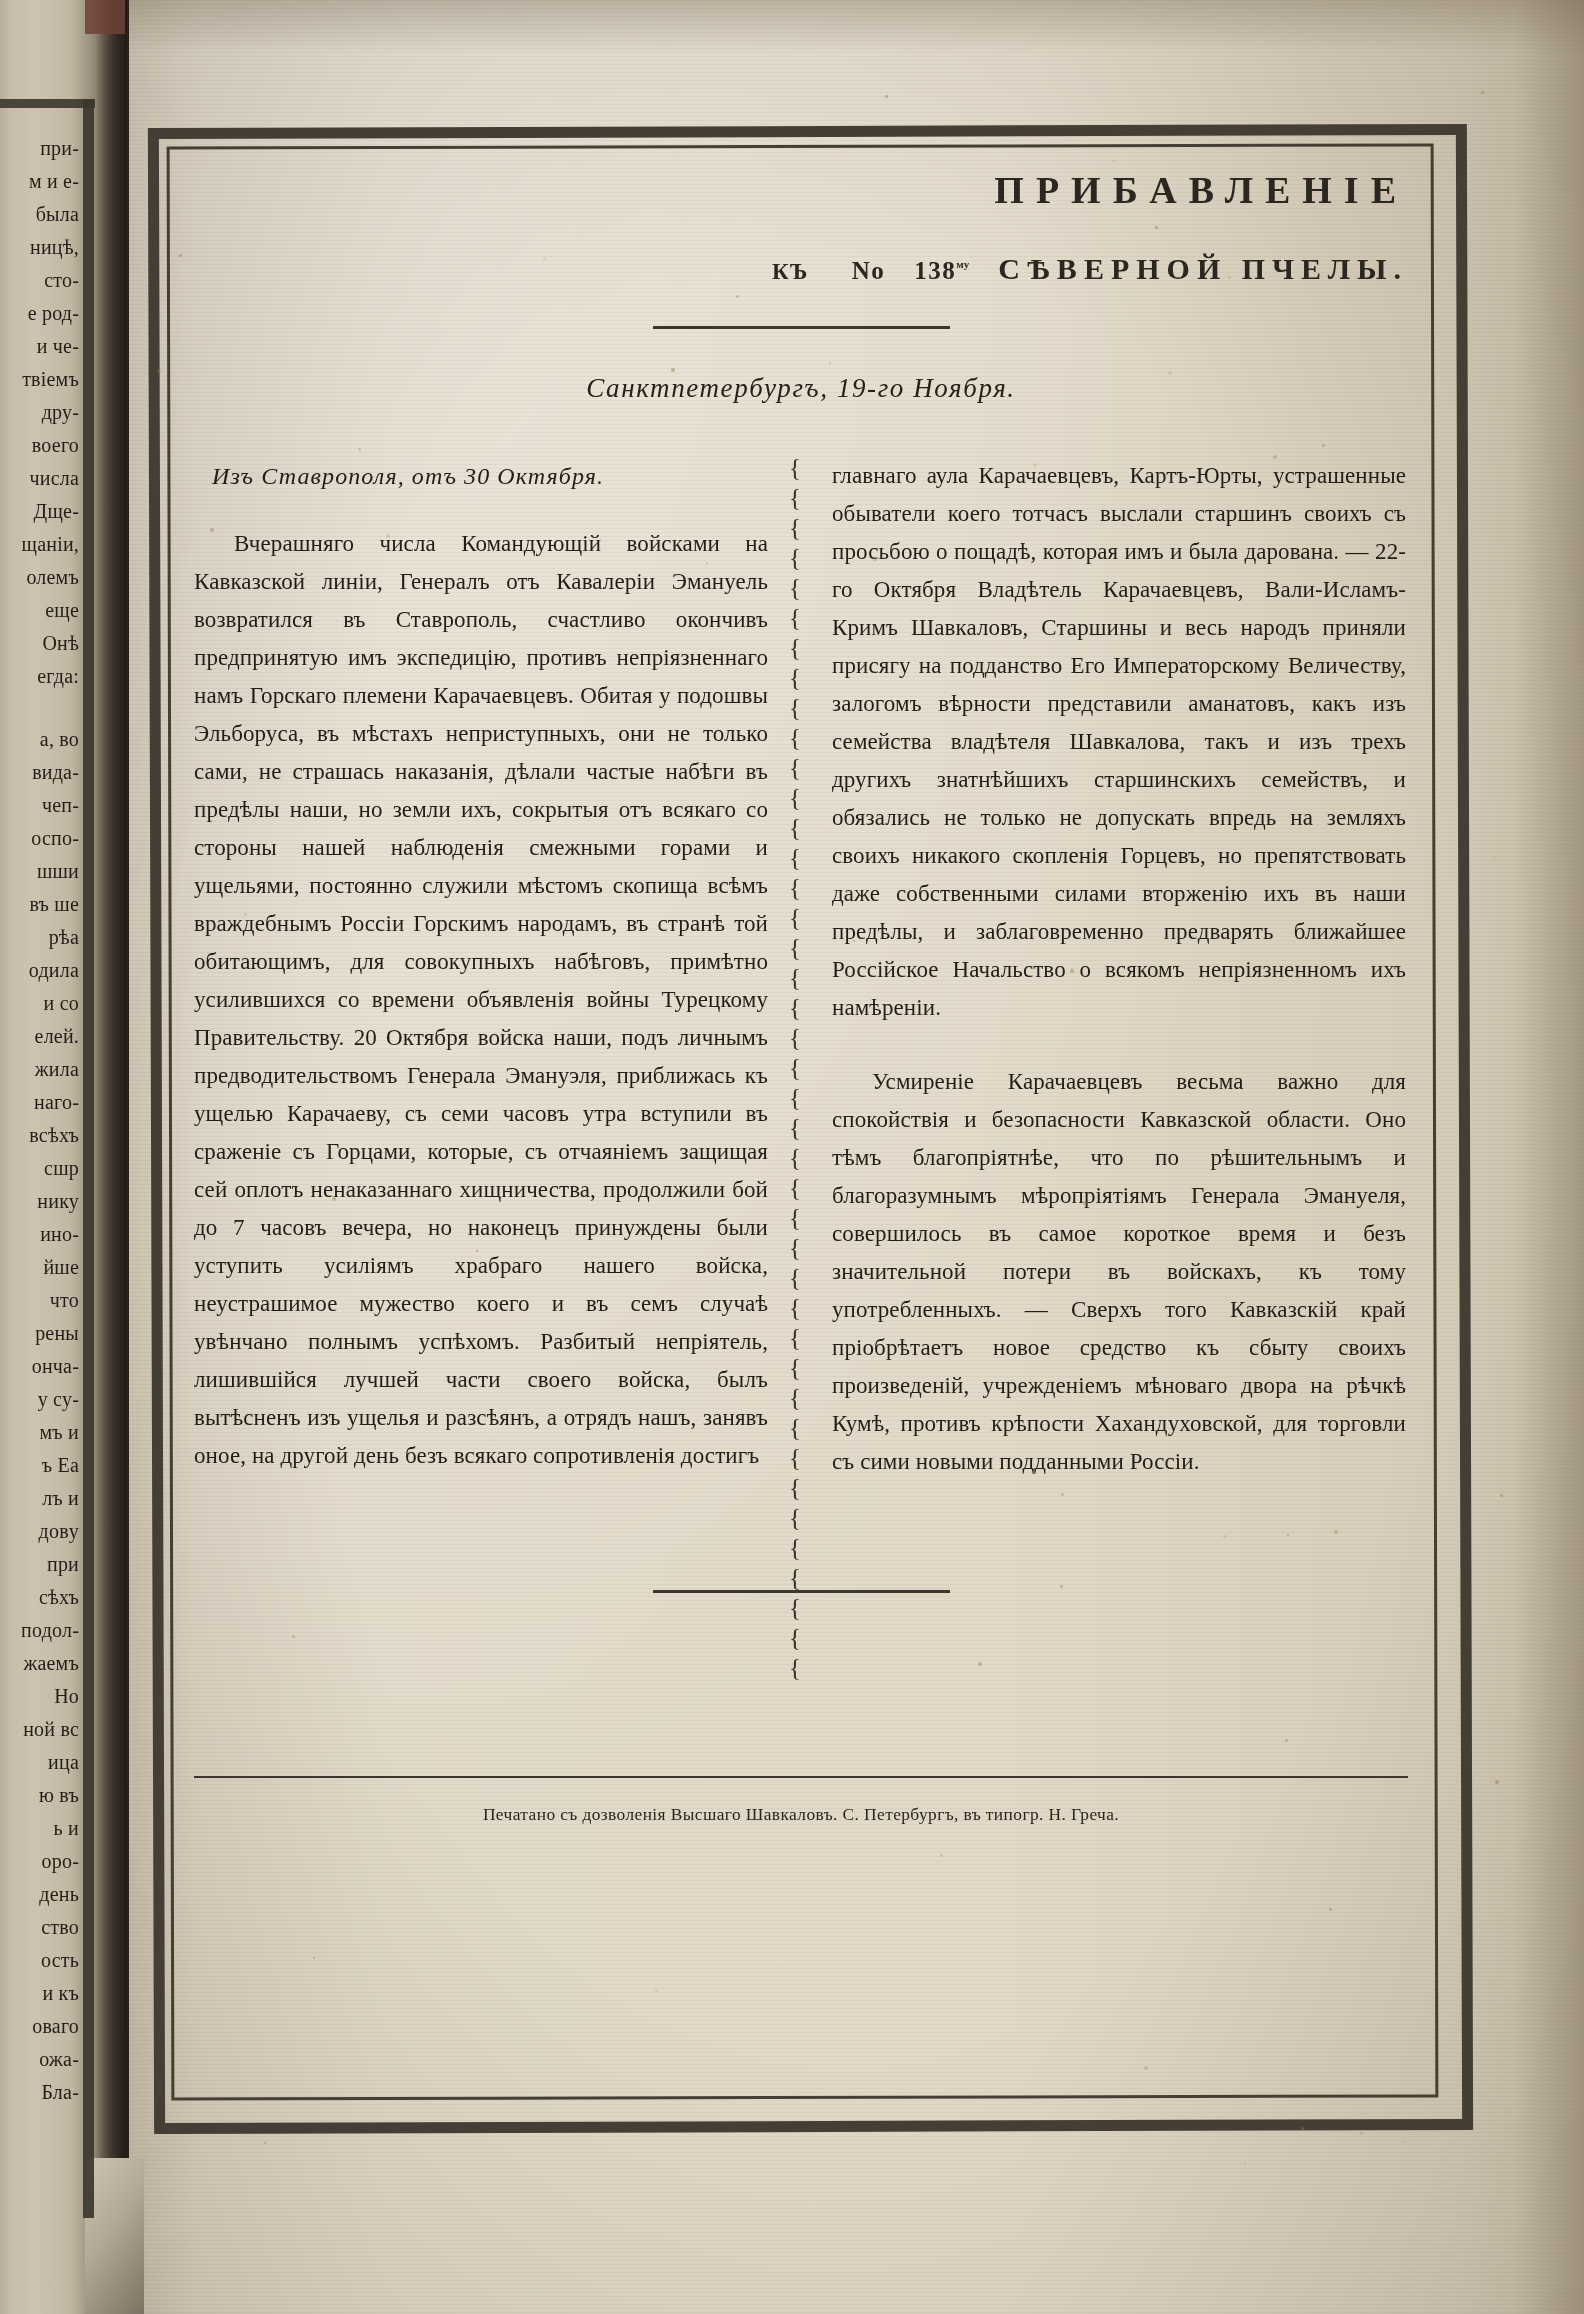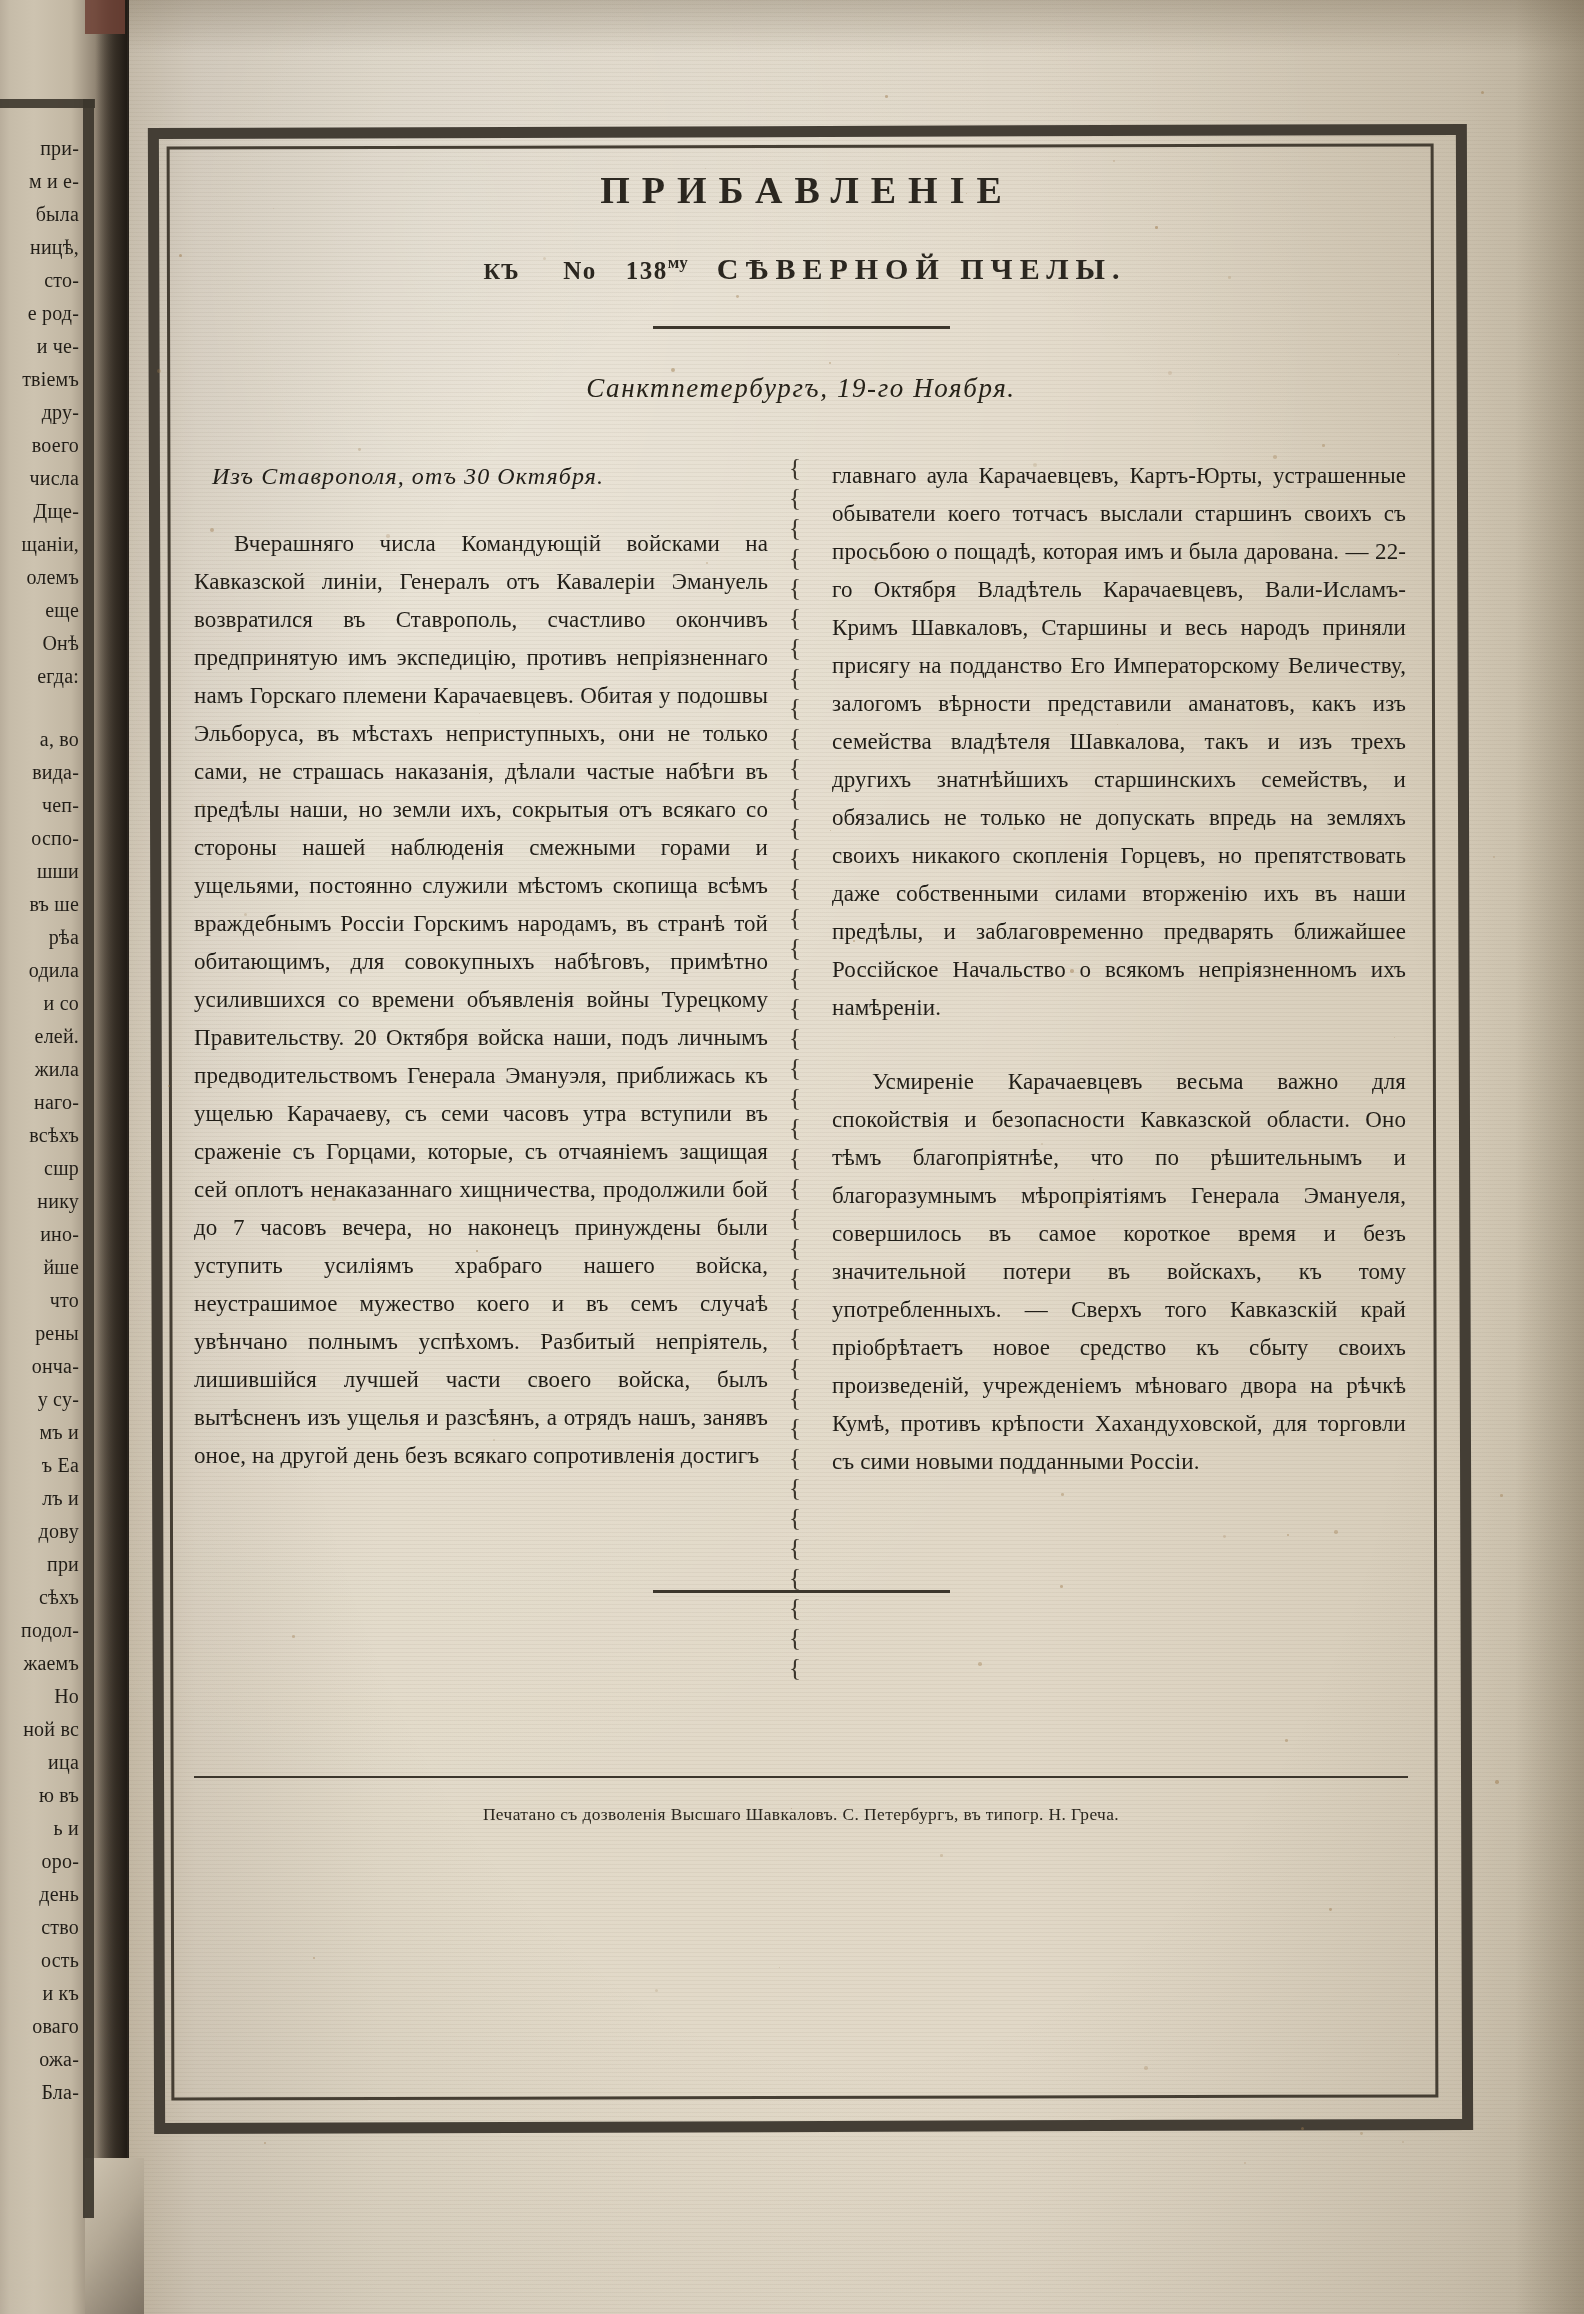--- a/index.html
+++ b/index.html
@@ -159,21 +159,21 @@
   
   .content {
     position: absolute;
     left: 67px; top: 168px;
     width: 1214px;
     z-index: 5;
     color: #23201a;
   }
 
   
-  .masthead { text-align: center; }
+  .masthead { text-align: right; }
   .masthead-title {
     font-size: 38px;
     letter-spacing: 12px;
     font-weight: 700;
     margin: 0 0 6px 0;
     padding-left: 12px;
     color: #2b2720;
     font-family: "Liberation Serif", "DejaVu Serif", serif;
   }
   .masthead-sub {
@@ -187,21 +187,21 @@
   }
   .masthead-sub .small-caps {
     font-size: 23px;
     letter-spacing: 1px;
   }
   .masthead-sub .issue-no {
     font-size: 25px;
     letter-spacing: 1.5px;
   }
   .masthead-sub .issue-sup {
-    font-size: 17px;
+    font-size: 11px;
     vertical-align: super;
     letter-spacing: 0;
   }
 
   .rule-short {
     width: 297px;
     height: 3px;
     background: #3c362c;
     margin: 40px auto 0 auto;
     border: 0;

